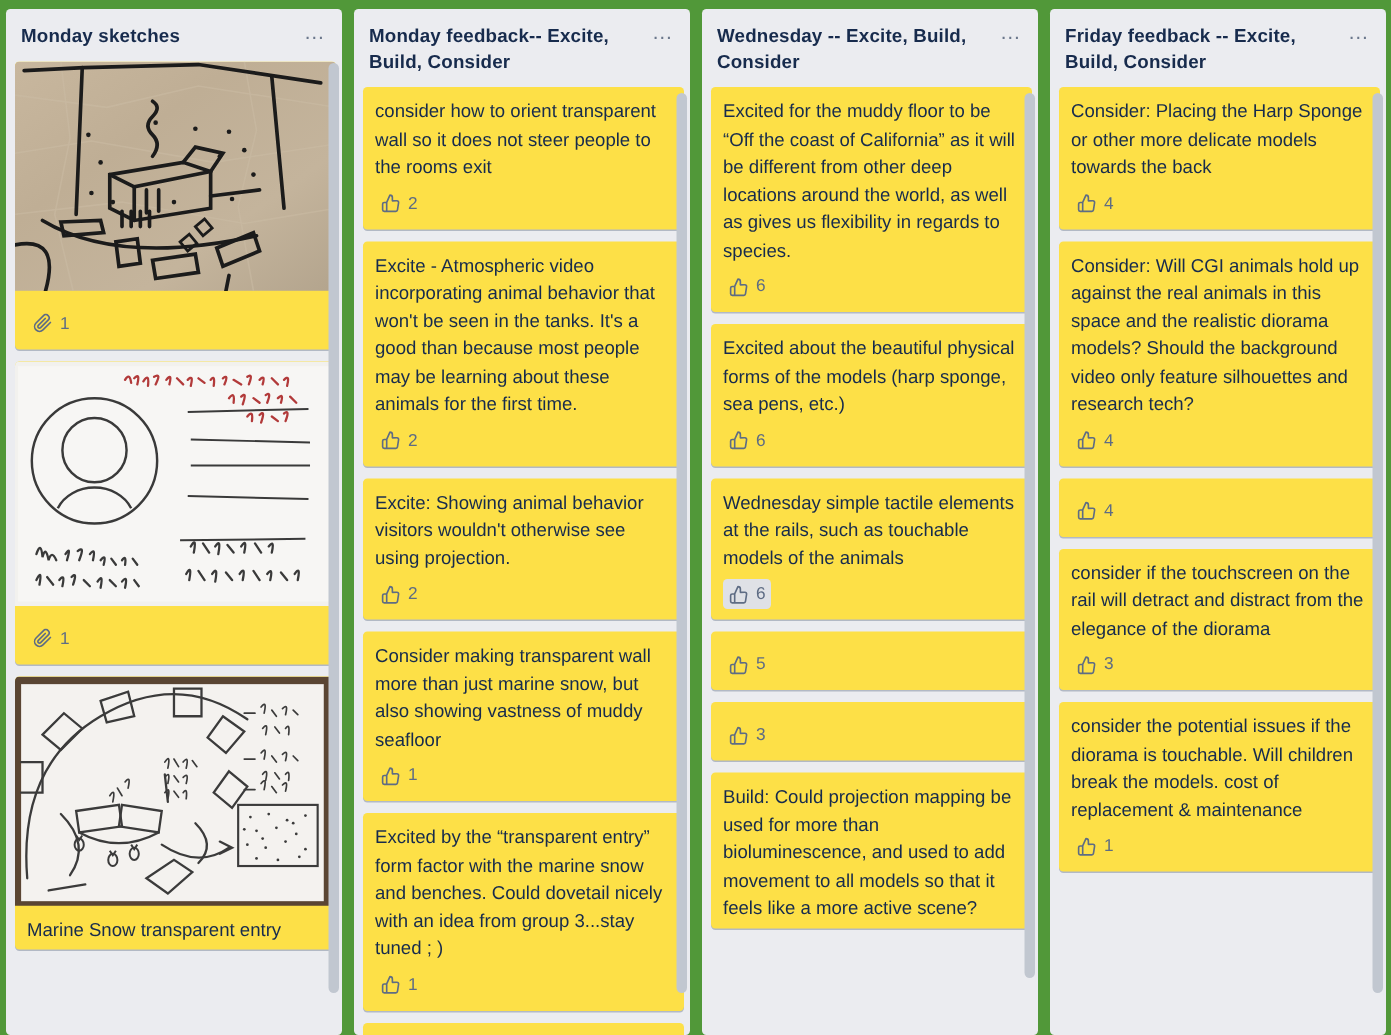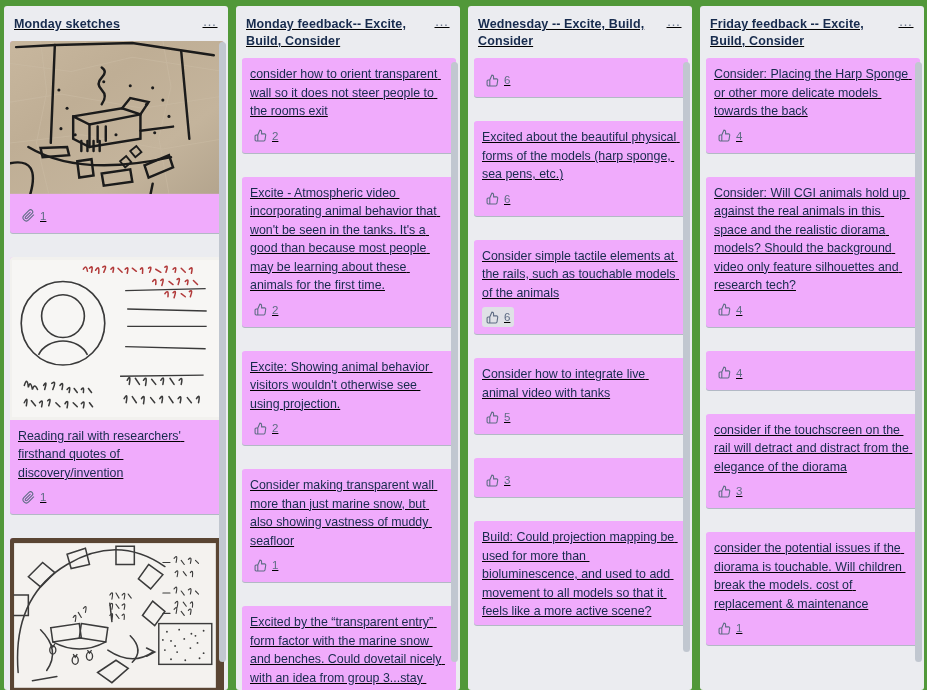--- a/index.html
+++ b/index.html
@@ -26,21 +26,20 @@
   }
   .list {
     background: #ebecf0;
     border-radius: 3px;
     width: 224px;
     display: flex;
     flex-direction: column;
     max-height: 684px;
     overflow: hidden;
     position: relative;
-    text-decoration: underline;
   }
   .list-header {
     padding: 10px 8px 8px 10px;
     display: flex;
     align-items: flex-start;
     flex: 0 0 auto;
   }
   .list-title {
     flex: 1 1 auto;
     font-size: 12.5px;
@@ -63,24 +62,24 @@
     user-select: none;
     padding-top: 1px;
   }
   .cards {
     flex: 1 1 auto;
     overflow: hidden;
     padding: 0 4px 0 6px;
     position: relative;
   }
   .card {
-    background: #f0abfc;
+    background: #fde047;
     border-radius: 3px;
     box-shadow: 0 1px 0 rgba(9,30,66,.25);
-    margin-bottom: 24px;
+    margin-bottom: 8px;
     overflow: hidden;
     cursor: pointer;
   }
   .card-cover {
     width: 100%;
     display: block;
     line-height: 0;
   }
   .card-cover svg { display: block; width: 100%; }
   .card-body {
@@ -228,21 +227,20 @@
                   <path d="M33 126 q4 -6 1 4 M41 124 q5 -4 1 6 M49 126 q4 -5 2 4"></path>
                   <path d="M14 143 q4 -8 2 3 M21 141 l4 5 M29 143 q4 -5 2 4 M37 141 q4 -4 1 5 M45 143 l4 4"></path>
                   <path d="M56 130 q4 -5 2 3 M63 129 l3 4 M70 130 q3 -4 2 3 M77 129 l3 4"></path>
                   <path d="M54 144 q4 -6 2 4 M62 143 l4 4 M70 144 q4 -5 2 4 M78 143 l3 4"></path>
                   <path d="M115 121 q4 -7 2 4 M123 119 l4 6 M131 121 q4 -6 2 5 M139 120 l4 5 M148 121 q4 -6 2 4 M157 119 l4 6 M166 121 q4 -5 2 4"></path>
                   <path d="M112 139 q4 -7 2 4 M120 137 l4 6 M129 139 q4 -6 2 5 M138 138 l4 5 M147 139 q4 -6 2 4 M156 137 l4 6 M165 139 q4 -5 2 4 M174 138 l4 5 M183 139 q4 -6 2 4"></path>
                 </g>
               </svg>
             </div>
             <div class="card-body">
-              <div class="card-text">Reading rail with researchers' firsthand quotes of discovery/invention</div>
               <div class="card-badges">
                 <span class="badge">
                   <svg width="13" height="13" viewBox="0 0 24 24" fill="none" stroke="#5e6c84" stroke-width="2" stroke-linecap="round" stroke-linejoin="round">
                     <path d="M21.44 11.05l-9.19 9.19a6 6 0 0 1-8.49-8.49l9.19-9.19a4 4 0 0 1 5.66 5.66l-9.2 9.19a2 2 0 0 1-2.83-2.83l8.49-8.48"></path>
                   </svg>
                   <span class="badge-count">1</span>
                 </span>
               </div>
             </div>
           </div>
@@ -402,20 +400,21 @@
     </div>
     <div class="list-wrap">
       <div class="list">
         <div class="list-header">
           <div class="list-title">Wednesday -- Excite, Build, Consider</div>
           <div class="list-menu">…</div>
         </div>
         <div class="cards">
           <div class="card">
             <div class="card-body">
+              <div class="card-text">Excited for the muddy floor to be “Off the coast of California” as it will be different from other deep locations around the world, as well as gives us flexibility in regards to species.</div>
               <div class="card-badges">
                 <span class="badge">
                   <svg width="13" height="13" viewBox="0 0 24 24" fill="none" stroke="#5e6c84" stroke-width="2" stroke-linecap="round" stroke-linejoin="round">
                     <path d="M14 9V5a3 3 0 0 0-3-3l-4 9v11h11.28a2 2 0 0 0 2-1.7l1.38-9a2 2 0 0 0-2-2.3zM7 22H4a2 2 0 0 1-2-2v-7a2 2 0 0 1 2-2h3"></path>
                   </svg>
                   <span class="badge-count">6</span>
                 </span>
               </div>
             </div>
           </div>
@@ -427,34 +426,33 @@
                   <svg width="13" height="13" viewBox="0 0 24 24" fill="none" stroke="#5e6c84" stroke-width="2" stroke-linecap="round" stroke-linejoin="round">
                     <path d="M14 9V5a3 3 0 0 0-3-3l-4 9v11h11.28a2 2 0 0 0 2-1.7l1.38-9a2 2 0 0 0-2-2.3zM7 22H4a2 2 0 0 1-2-2v-7a2 2 0 0 1 2-2h3"></path>
                   </svg>
                   <span class="badge-count">6</span>
                 </span>
               </div>
             </div>
           </div>
           <div class="card">
             <div class="card-body">
-              <div class="card-text">Consider simple tactile elements at the rails, such as touchable models of the animals</div>
+              <div class="card-text">Wednesday simple tactile elements at the rails, such as touchable models of the animals</div>
               <div class="card-badges">
                 <span class="badge hl">
                   <svg width="13" height="13" viewBox="0 0 24 24" fill="none" stroke="#5e6c84" stroke-width="2" stroke-linecap="round" stroke-linejoin="round">
                     <path d="M14 9V5a3 3 0 0 0-3-3l-4 9v11h11.28a2 2 0 0 0 2-1.7l1.38-9a2 2 0 0 0-2-2.3zM7 22H4a2 2 0 0 1-2-2v-7a2 2 0 0 1 2-2h3"></path>
                   </svg>
                   <span class="badge-count">6</span>
                 </span>
               </div>
             </div>
           </div>
           <div class="card">
             <div class="card-body">
-              <div class="card-text">Consider how to integrate live animal video with tanks</div>
               <div class="card-badges">
                 <span class="badge">
                   <svg width="13" height="13" viewBox="0 0 24 24" fill="none" stroke="#5e6c84" stroke-width="2" stroke-linecap="round" stroke-linejoin="round">
                     <path d="M14 9V5a3 3 0 0 0-3-3l-4 9v11h11.28a2 2 0 0 0 2-1.7l1.38-9a2 2 0 0 0-2-2.3zM7 22H4a2 2 0 0 1-2-2v-7a2 2 0 0 1 2-2h3"></path>
                   </svg>
                   <span class="badge-count">5</span>
                 </span>
               </div>
             </div>
           </div>

